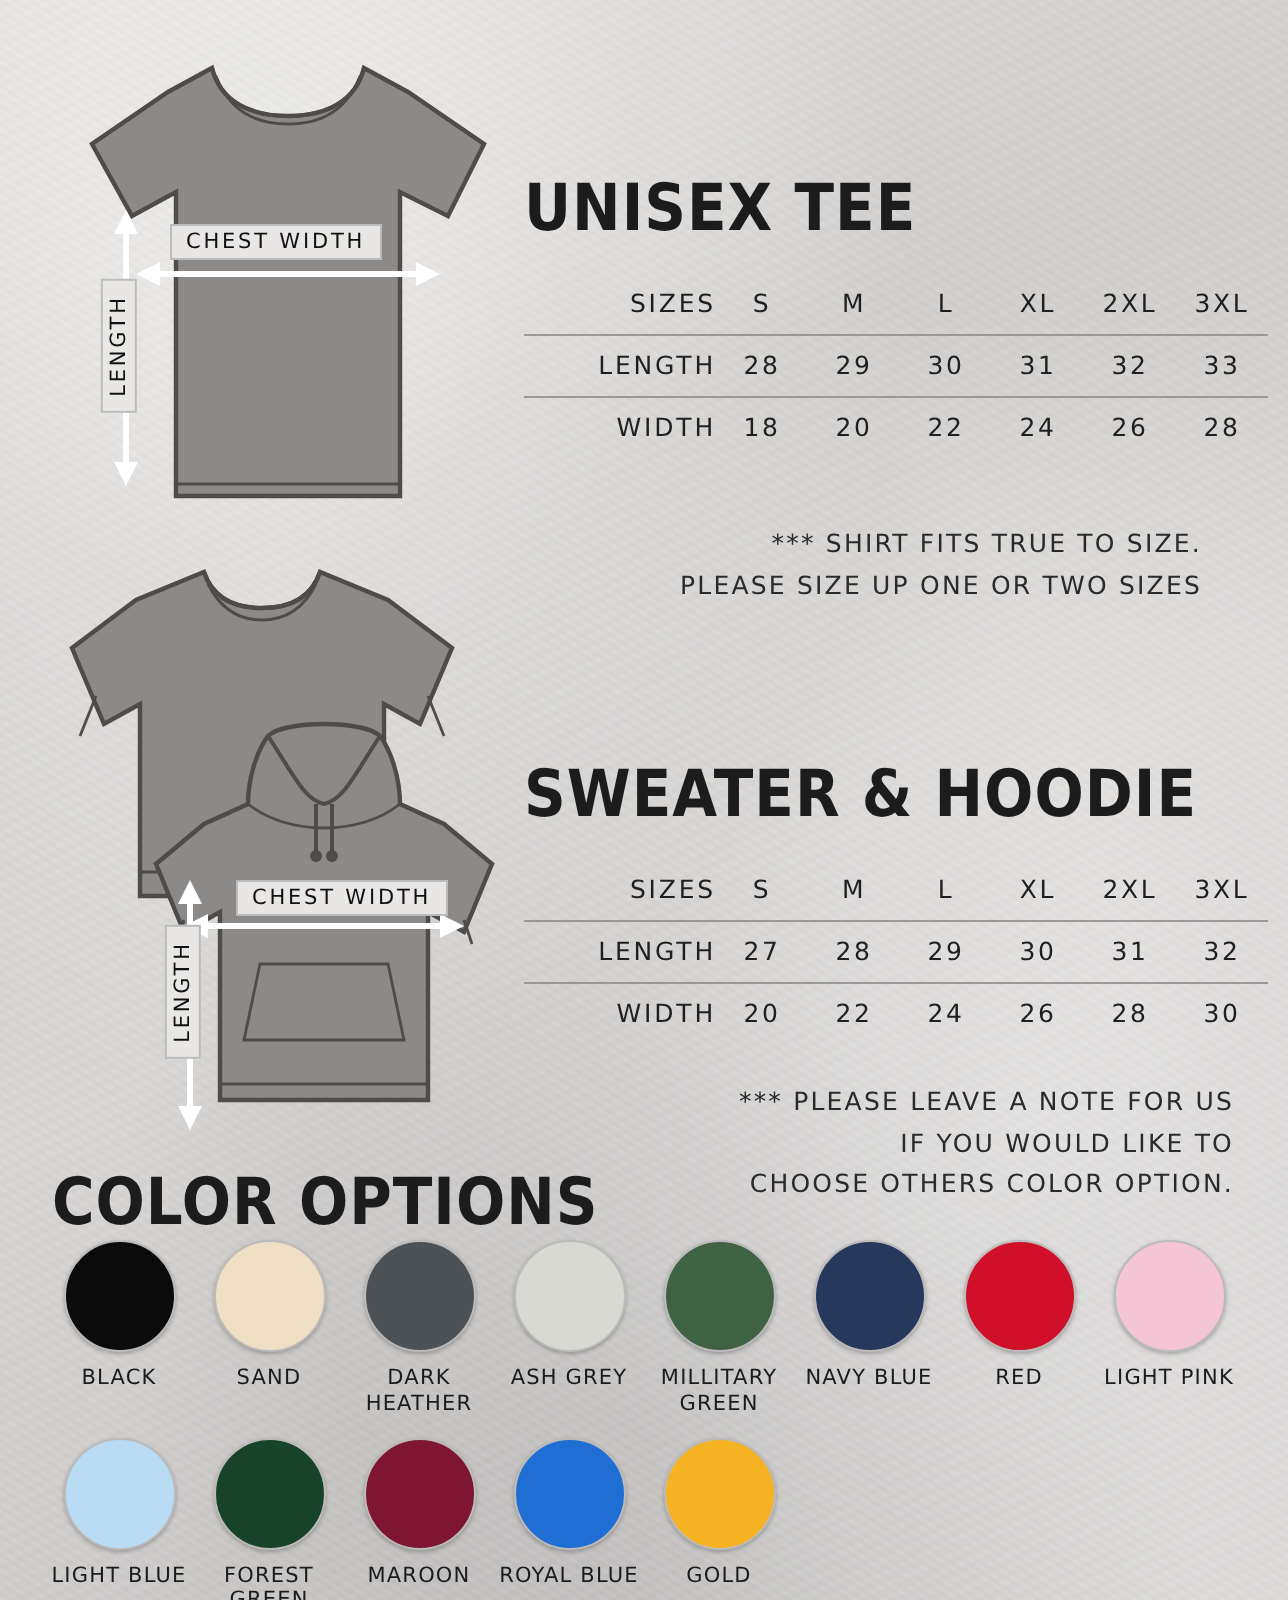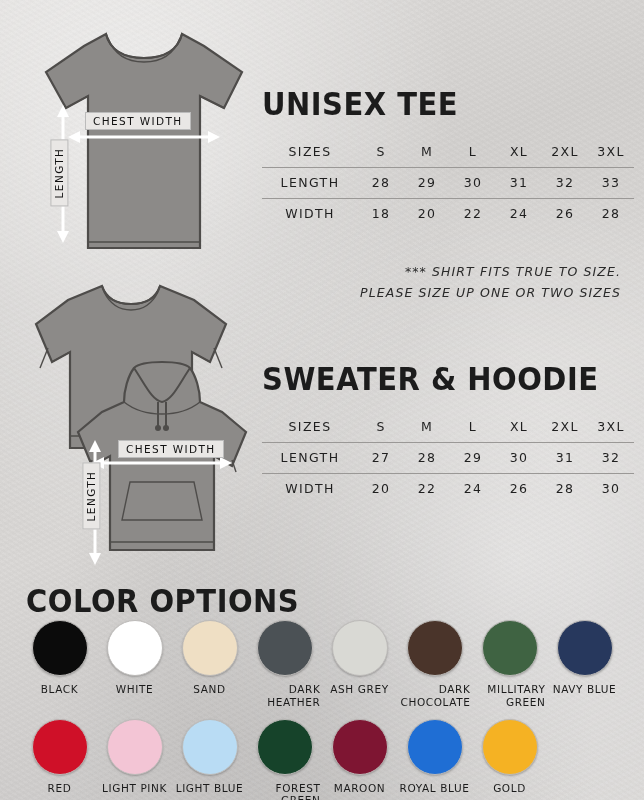--- a/index.html
+++ b/index.html
@@ -63,21 +63,21 @@
   }
   table.size td, table.size th {
     padding: 7px 0 8px 0;
     font-weight: normal;
     font-size: 12.5px;
     letter-spacing: 1.3px;
     text-align: center;
     text-transform: uppercase;
   }
   table.size th.rowlbl, table.size td.rowlbl {
-    text-align: center;
+    text-align: right;
     width: 96px;
     letter-spacing: 1.4px;
   }
   table.size col.sz { width: 46px; }
   table.size tr.divider td {
     border-bottom: 1px solid #9a9896;
     padding: 0;
     height: 0;
   }
 
@@ -125,21 +125,21 @@
     border-radius: 50%;
     box-shadow: 0 1px 2px rgba(0,0,0,.25);
   }
   .dot.ring { border: 1px solid #bdbbb9; }
   .swatch-name {
     margin-top: 7px;
     font-family: "DejaVu Sans", sans-serif;
     font-size: 10.5px;
     letter-spacing: .6px;
     color: #1b1b1b;
-    text-align: right;
+    text-align: center;
     line-height: 1.22;
     text-transform: uppercase;
     max-width: 72px;
   }
 </style>
 </head>
 <body>
 
 <div class="page">
   <div class="grain"></div>
@@ -213,21 +213,21 @@
         <td>20</td>
         <td>22</td>
         <td>24</td>
         <td>26</td>
         <td>28</td>
       </tr>
     </tbody>
       </table>
   </div>
 
-  <div class="art note" style="left:326px; top:262px; width:295px;font-style:italic;">
+  <div class="art note" style="left:306px; top:262px; width:295px;">
     <div>*** SHIRT FITS TRUE TO SIZE.</div>
     <div>PLEASE SIZE UP ONE OR TWO SIZES</div>
   </div>
 
   <svg class="art" style="left:26px; top:272px;" width="210" height="215" viewBox="0 0 210 215">
     <g>
       <path class="garment-fill" d="M76 14 C80 26 90 32 105 32 C120 32 130 26 134 14
         L168 28 L200 52 L184 90 L166 80 L166 176 L44 176 L44 80 L26 90 L10 52 L42 28 Z"></path>
       <path class="garment-line" d="M76 14 C80 26 90 32 105 32 C120 32 130 26 134 14"></path>
       <path class="garment-line-thin" d="M78 20 C84 32 93 38 105 38 C117 38 126 32 132 20"></path>
@@ -263,21 +263,21 @@
   </svg>
   <div class="art measure-label" style="left:118px; top:440px;">CHEST WIDTH</div>
 
   <svg class="art" style="left:84px; top:440px;" width="22" height="125" viewBox="0 0 22 125">
     <line x1="11" y1="8" x2="11" y2="117" stroke="#ffffff" stroke-width="3"></line>
     <polygon points="11,0 5,12 17,12" fill="#ffffff"></polygon>
     <polygon points="11,125 5,113 17,113" fill="#ffffff"></polygon>
   </svg>
   <div class="art measure-label vert" style="left:58px; top:487px;">LENGTH</div>
 
-  <div class="art" style="left:262px; top:364px;">
+  <div class="art" style="left:262px; top:382px;">
     <div class="hdr">SWEATER &amp; HOODIE</div>
     <table class="size" style="margin-top:14px;">
       <colgroup>
         <col style="width:96px">
         <col class="sz">
           <col class="sz">
           <col class="sz">
           <col class="sz">
           <col class="sz">
           <col class="sz">
@@ -313,49 +313,46 @@
         <td>22</td>
         <td>24</td>
         <td>26</td>
         <td>28</td>
         <td>30</td>
       </tr>
     </tbody>
       </table>
   </div>
 
+  <div class="art note" style="left:322px; top:541px; width:295px;">
+    <div>*** PLEASE LEAVE A NOTE FOR US</div>
+    <div>IF YOU WOULD LIKE TO</div>
+    <div>CHOOSE OTHERS COLOR OPTION.</div>
+  </div>
 
   <div class="art hdr" style="left:26px; top:586px;">COLOR OPTIONS</div>
 
   <div class="swatch-grid">
     <div class="swatch-cell">
       <div class="dot ring" style="background:#0b0b0b"></div>
       <div class="swatch-name">BLACK</div>
     </div>
     <div class="swatch-cell">
-      <div class="dot ring" style="background:#ffffff"></div>
-      <div class="swatch-name">WHITE</div>
-    </div>
-    <div class="swatch-cell">
       <div class="dot ring" style="background:#efdfc4"></div>
       <div class="swatch-name">SAND</div>
     </div>
     <div class="swatch-cell">
       <div class="dot ring" style="background:#4b5155"></div>
       <div class="swatch-name">DARK HEATHER</div>
     </div>
     <div class="swatch-cell">
       <div class="dot ring" style="background:#d9d9d4"></div>
       <div class="swatch-name">ASH GREY</div>
     </div>
     <div class="swatch-cell">
-      <div class="dot ring" style="background:#4a342a"></div>
-      <div class="swatch-name">DARK CHOCOLATE</div>
-    </div>
-    <div class="swatch-cell">
       <div class="dot ring" style="background:#3f6342"></div>
       <div class="swatch-name">MILLITARY GREEN</div>
     </div>
 
     <div class="swatch-cell">
       <div class="dot ring" style="background:#27385d"></div>
       <div class="swatch-name">NAVY BLUE</div>
     </div>
     <div class="swatch-cell">
       <div class="dot ring" style="background:#cf1028"></div>

